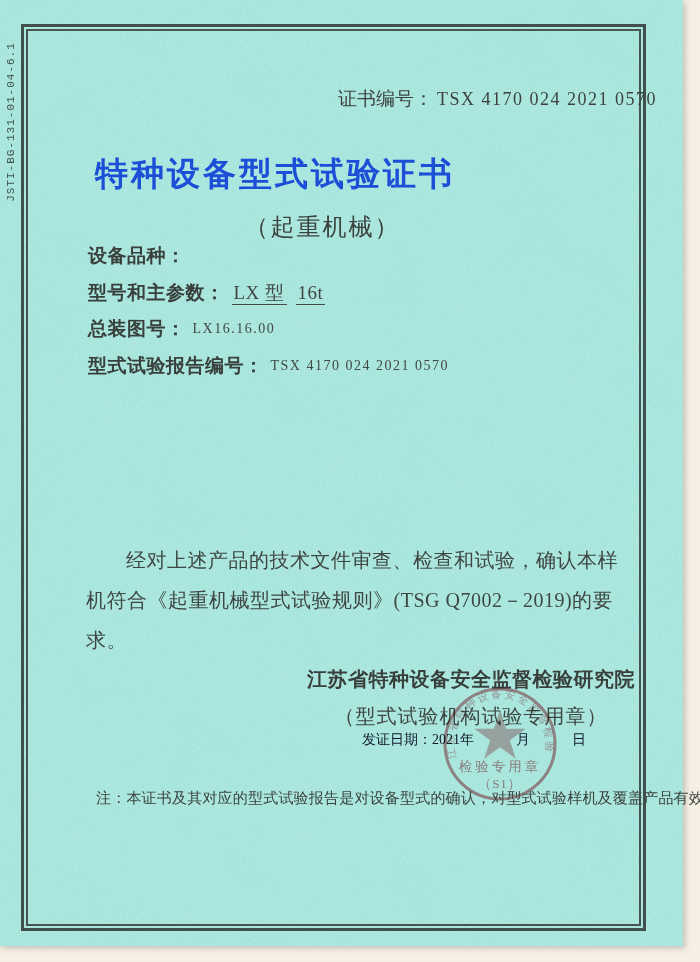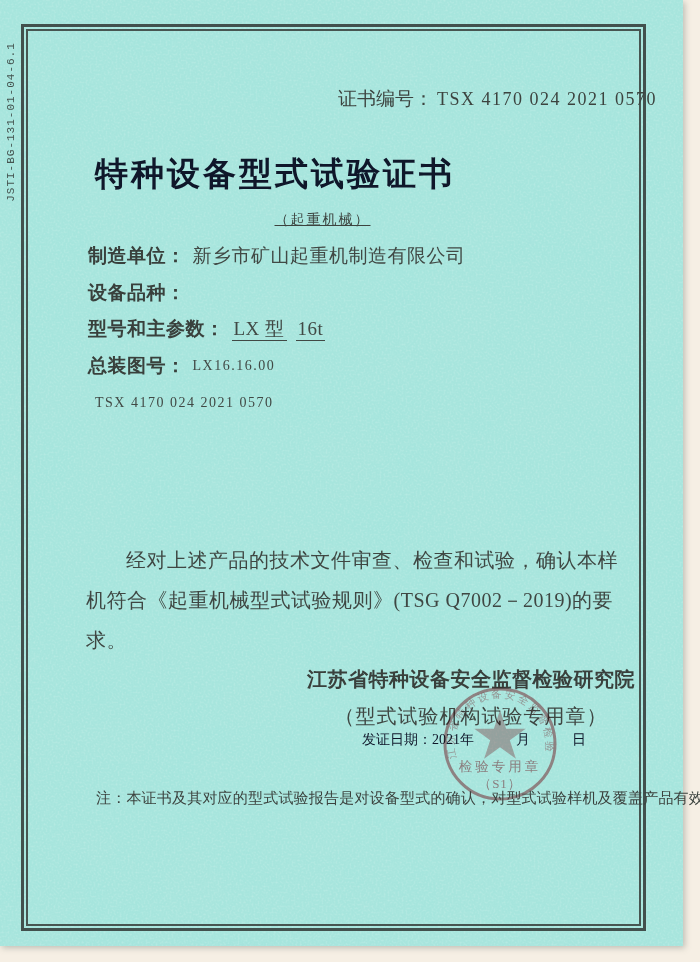--- a/index.html
+++ b/index.html
@@ -26,25 +26,25 @@
     transform:translate(-50%,-50%) rotate(-90deg);
     white-space:nowrap;
     font-family:"Liberation Mono","DejaVu Sans Mono",monospace;
     font-size:11px;letter-spacing:1px;color:#44534f;
   }
   .cert-no{position:absolute;left:338px;top:86px;font-size:19px;color:#3c433f;white-space:nowrap;}
   .cert-no .num{font-size:18px;letter-spacing:1.5px;margin-left:4px;}
   .title{
     position:absolute;left:0;top:152px;width:550px;margin:0;
     text-align:center;font-size:33px;font-weight:bold;
-    letter-spacing:3px;color:#0f172a;
+    letter-spacing:3px;color:#1d4ed8;
   }
   .subtitle{
     position:absolute;left:0;top:211px;width:645px;
-    text-align:center;font-size:14px;letter-spacing:2px;color:#3c433f;text-decoration:underline;
+    text-align:center;font-size:24px;letter-spacing:2px;color:#3c433f;
   }
   .fields{position:absolute;left:88px;top:238px;}
   .field-row{height:36.6px;display:flex;align-items:center;font-size:19px;white-space:nowrap;}
   .flabel{font-weight:bold;color:#39403c;letter-spacing:.5px;}
   .fvalue{color:#414945;margin-left:7px;letter-spacing:.5px;}
   .fvalue.num{letter-spacing:1.5px;font-size:14px;}
   .u{border-bottom:1.5px solid #414945;padding:0 2px 1px 2px;}
   .ugap{display:inline-block;width:9px;}
   .statement{
     position:absolute;left:86px;top:540px;width:548px;margin:0;
@@ -90,35 +90,32 @@
 
     <div class="cert-no">
       <span>证书编号：</span><span class="num">TSX 4170 024 2021 0570</span>
     </div>
 
     <h1 class="title">特种设备型式试验证书</h1>
     <div class="subtitle">（起重机械）</div>
 
     <div class="fields">
       <div class="field-row">
-        <span class="flabel">制造单位：</span>
-        <span class="fvalue">新乡市矿山起重机制造有限公司</span>
-      </div>
-      <div class="field-row">
         <span class="flabel">设备品种：</span>
       </div>
       <div class="field-row">
         <span class="flabel">型号和主参数：</span>
         <span class="fvalue"><span class="u">LX 型</span><span class="ugap"></span><span class="u">16t</span></span>
       </div>
       <div class="field-row">
         <span class="flabel">总装图号：</span>
         <span class="fvalue num">LX16.16.00</span>
       </div>
       <div class="field-row">
+        <span class="flabel">型式试验报告编号：</span>
         <span class="fvalue num">TSX 4170 024 2021 0570</span>
       </div>
     </div>
 
     <p class="statement">经对上述产品的技术文件审查、检查和试验，确认本样机符合《起重机械型式试验规则》(TSG Q7002－2019)的要求。</p>
 
     <div class="issuer-block">
       <div class="issuer">江苏省特种设备安全监督检验研究院</div>
       <div class="issuer-note">（型式试验机构试验专用章）</div>
     </div>

